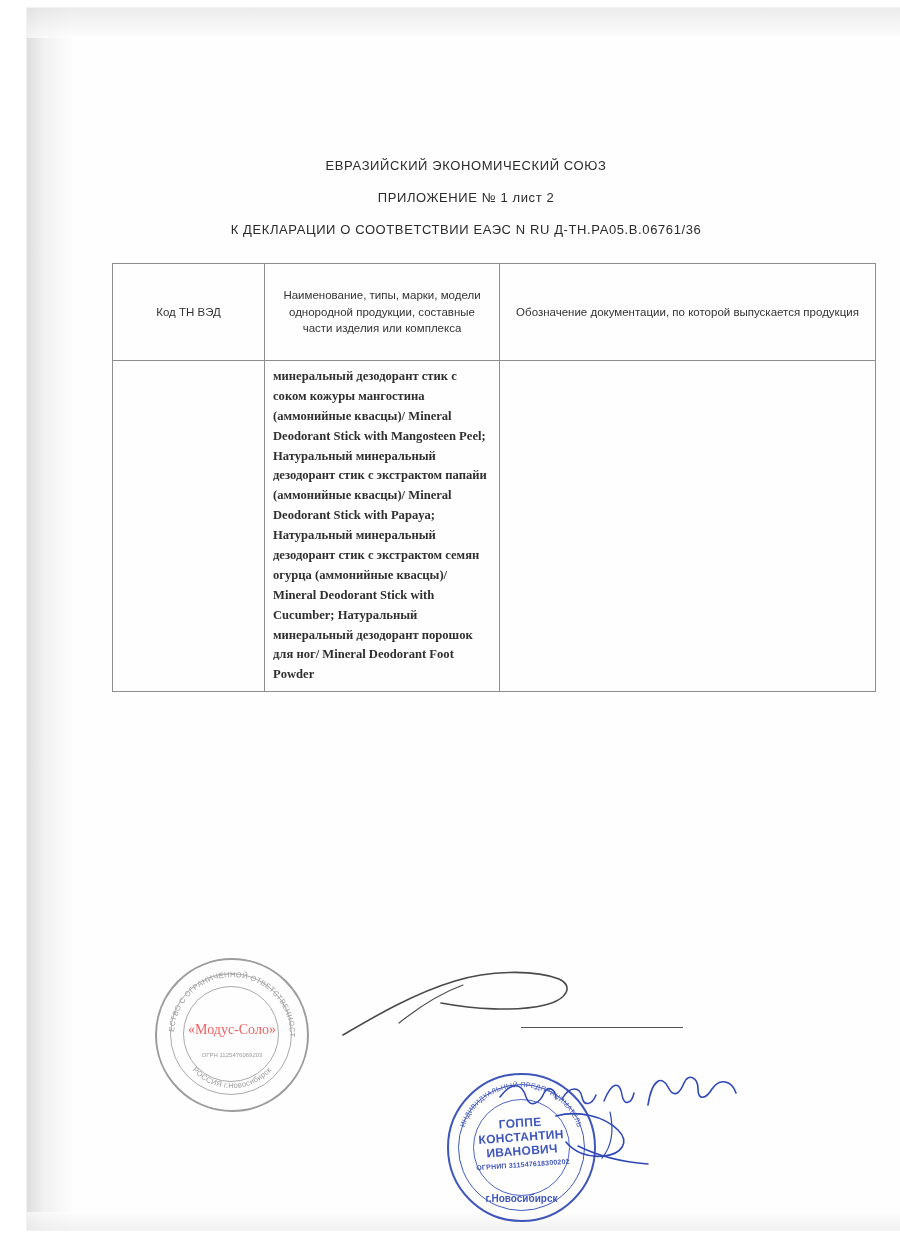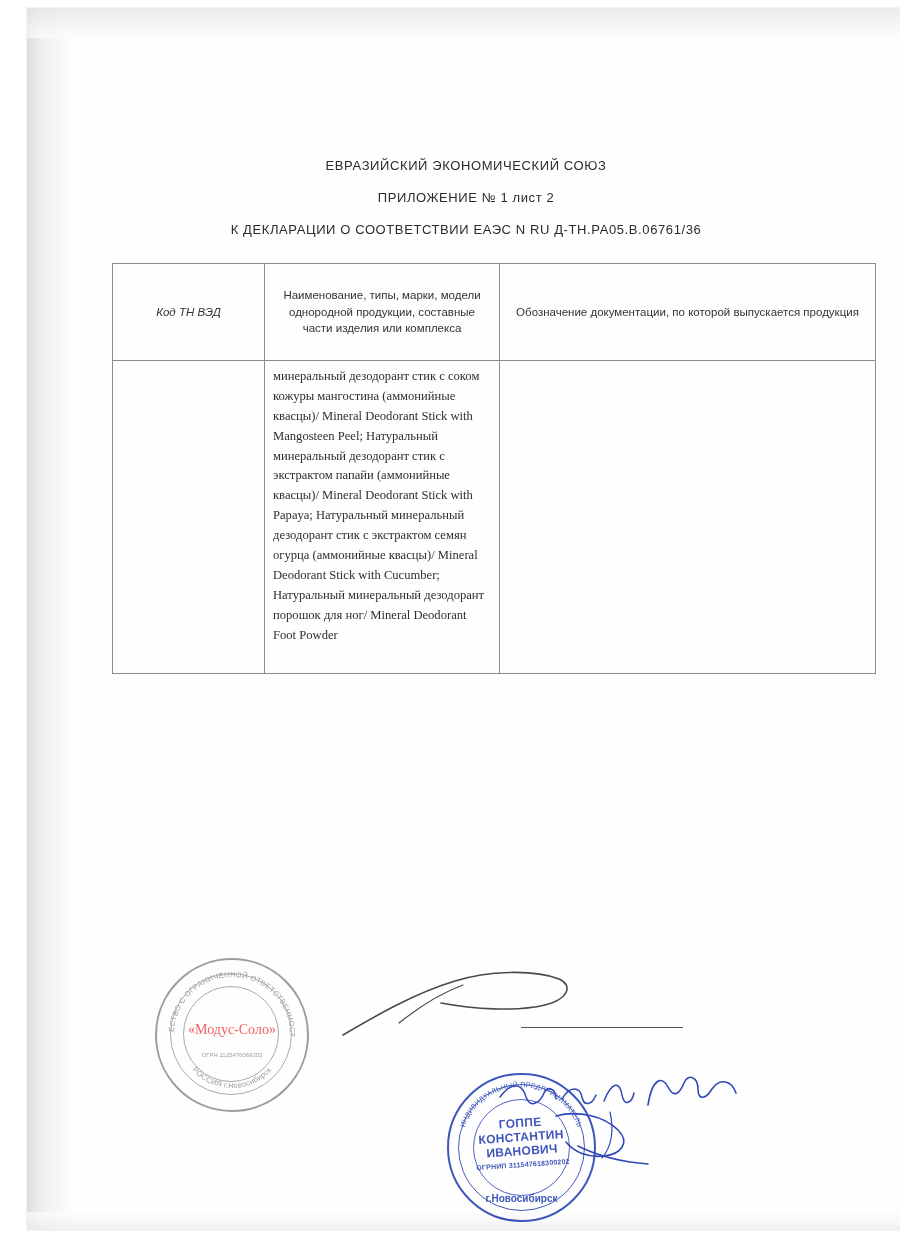--- a/index.html
+++ b/index.html
@@ -83,22 +83,22 @@
   }
   #doc-table thead th {
     font-weight: normal;
     font-size: 11.5px;
     color: #333;
     text-align: center;
     height: 84px;
     vertical-align: middle;
     line-height: 1.45;
   }
-  .col-code { width: 135px; font-style: italic; }
-  .col-name { width: 218px; }
+  .col-code { width: 135px; }
+  .col-name { width: 218px; font-weight: bold; }
   .col-doc  { width: 359px; }
 
   #cell-products {
     font-family: "Liberation Serif", serif;
     font-size: 12.6px;
     line-height: 1.58;
     color: #2f2f2f;
     height: 300px;
   }
   #cell-code, #cell-docs { height: 300px; }

